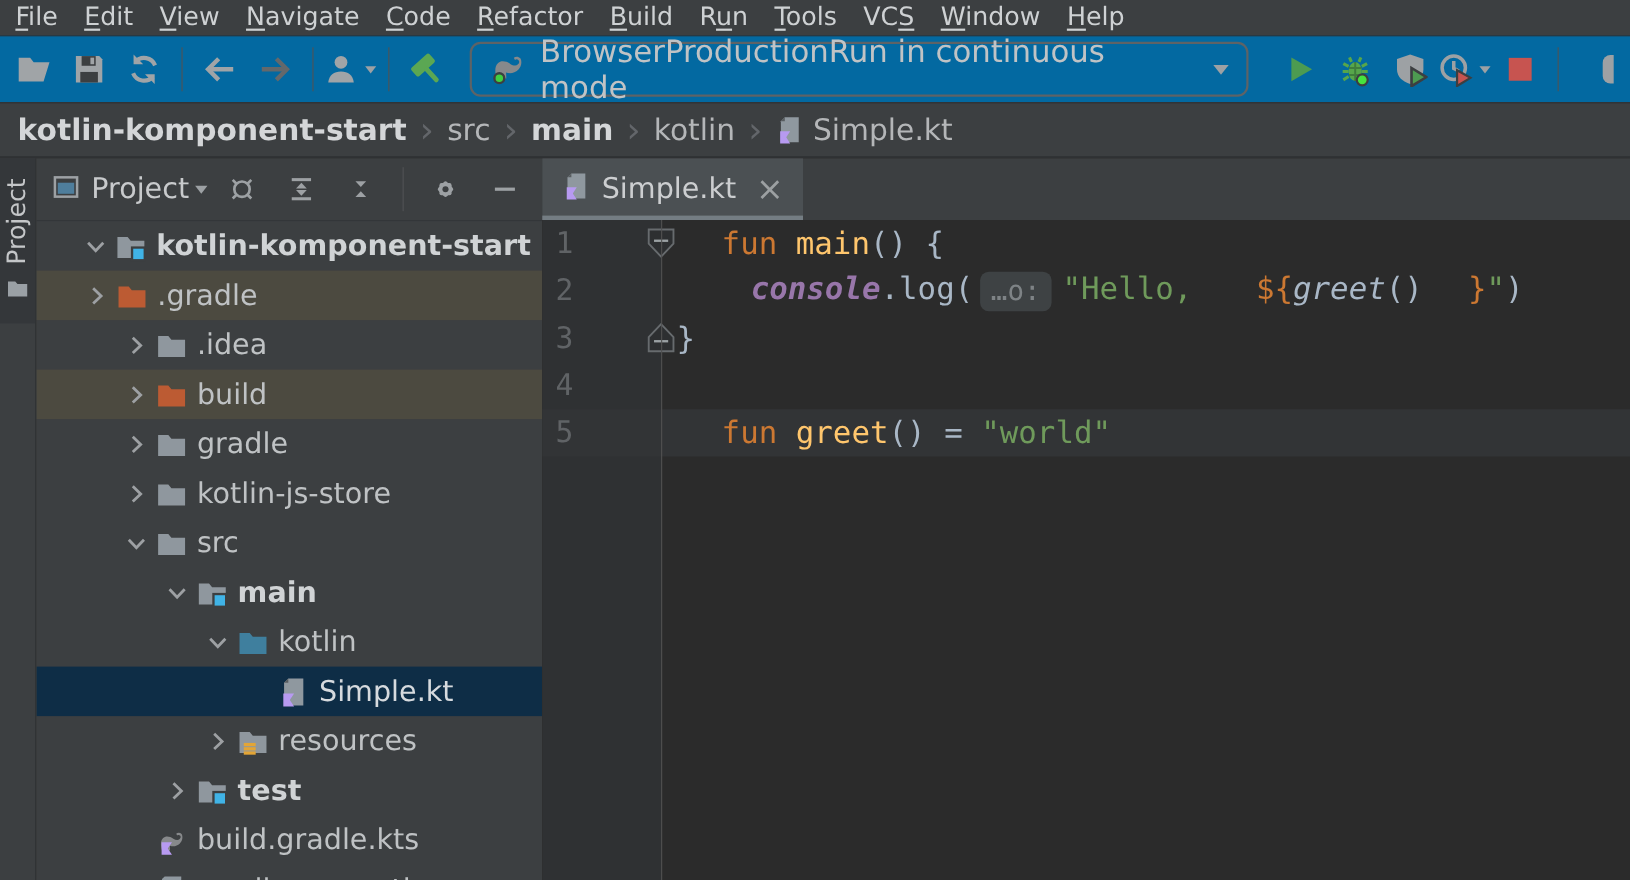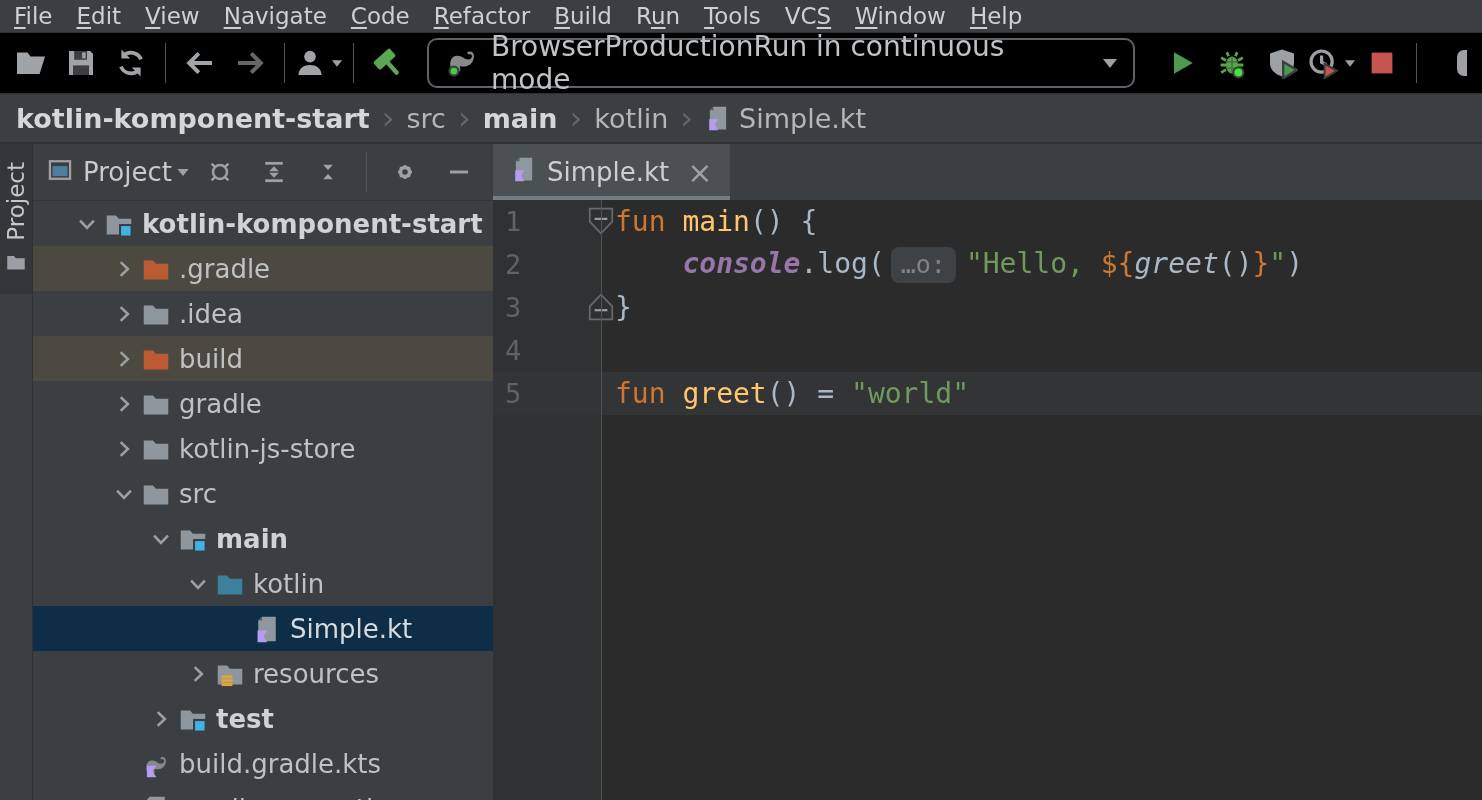--- a/index.html
+++ b/index.html
@@ -1,20 +1,20 @@
 <!DOCTYPE html>
 <html><head>
 <meta charset="utf-8">
 <style>
   html,body{margin:0;padding:0;background:#2b2b2b;}
   body{width:1482px;height:800px;overflow:hidden;font-family:"DejaVu Sans",sans-serif;color:#bbbdbf;position:relative;}
   .menubar{height:32px;background:#3c3f41;display:flex;align-items:center;padding-left:2px;}
   .menu-item{font-size:23px;color:#ced1d3;padding:0 12px;line-height:32px;background:none;border:none;font-family:inherit;cursor:default;}
   .menu-item u{text-decoration:underline;text-underline-offset:3px;}
-  .toolbar{height:60px;background:#000000;border-top:1px solid #2e3133;display:flex;align-items:center;padding:0 6px;}
+  .toolbar{height:60px;background:#0369a1;border-top:1px solid #2e3133;display:flex;align-items:center;padding:0 6px;}
   .tgroup{display:flex;align-items:center;}
   .icon-btn{background:none;border:none;padding:0;width:50px;height:48px;display:flex;align-items:center;justify-content:center;gap:4px;cursor:default;}
   .tsep{width:1px;height:40px;background:#515355;margin:0 9px;}
   .runcfg{height:46px;border:2px solid #5e6366;border-radius:10px;display:flex;align-items:center;gap:12px;padding:0 16px;margin:0 22px 0 14px;font-size:28px;color:#c0c3c5;}
   .breadcrumbs{height:48px;background:#3c3f41;border-top:1px solid #2e3133;border-bottom:2px solid #2f3133;display:flex;align-items:center;padding-left:16px;font-size:27px;color:#b4b6b8;}
   .crumb{display:flex;align-items:center;gap:8px;}
   .crumb.bold{font-weight:bold;color:#d4d6d8;}
   .bsep{color:#63666a;font-size:32px;margin:0 12px;line-height:48px;}
   .main{display:flex;height:658px;}
   .stripe{width:32px;background:#3c3f41;border-right:1px solid #2e3133;flex:0 0 32px;}
@@ -40,21 +40,21 @@
   .tab .close{color:#9ca0a2;font-size:30px;margin-left:8px;}
   .code-area{flex:1;position:relative;font-family:"DejaVu Sans Mono",monospace;font-size:28px;}
   .gutter-bg{position:absolute;left:0;top:0;bottom:0;width:108px;background:#2f3133;z-index:0;}
   .gutter-line{position:absolute;left:108px;top:0;bottom:0;width:1px;background:#515151;z-index:2;}
   .crow{height:43px;display:flex;align-items:center;position:relative;z-index:1;}
   .crow.current{background:#323436;}
   .cnum{flex:0 0 52px;padding-left:12px;color:#606366;font-size:27px;}
   .cfold{flex:0 0 44px;}
   .ctext{padding-left:14px;white-space:pre;}
   .ctext span{white-space:pre;}
-  .tk-kw{color:#cc7832;}
+  .tk-kw{color:#cc7832;margin-left:41px;}
   .tk-fn{color:#ffc66d;}
   .tk-pl{color:#a9b7c6;}
   .tk-str{color:#6f9a5b;}
   .tk-field{color:#9876aa;font-style:italic;font-weight:bold;}
   .tk-it{color:#a9b7c6;font-style:italic;}
   .tk-hint{display:inline-block;background:#3e4244;color:#7e8386;border-radius:8px;padding:0 10px;margin:0 10px 0 6px;font-size:25px;line-height:36px;height:36px;vertical-align:middle;font-family:"DejaVu Sans Mono",monospace;}
   .fold{position:absolute;left:94px;top:6px;z-index:3;}
   .ic{display:inline-flex;line-height:0;}
   .caret{width:0;height:0;border-left:9px solid transparent;border-right:9px solid transparent;border-top:11px solid #9da1a4;display:inline-block;}
   .caret.sm{border-left-width:7px;border-right-width:7px;border-top-width:9px;}
@@ -337,21 +337,21 @@
             </span>
           </span>
           <span class="ic">
             <svg viewBox="0 0 16 16" width="28" height="28">
               <path fill="#8f979e" d="M1 3.1h5.3l1.6 1.9H15V14H1z"></path>
               <rect x="8.6" y="8.6" width="6.6" height="6.6" fill="#40b3e6" stroke="#3c3f41" stroke-width="1.2"></rect>
             </svg>
           </span>
           <span class="lbl bold">kotlin-komponent-start</span>
         </div>
-        <div class="trow excluded" style="padding-left: 79px; text-align: right;">
+        <div class="trow excluded" style="padding-left: 43px; text-align: right;">
           <span class="chev">
             <span class="ic">
               <svg viewBox="0 0 16 16" width="24" height="24">
                 <path fill="none" stroke="#9da0a3" stroke-width="1.7" d="M5.8 3.4 10.6 8l-4.8 4.6"></path>
               </svg>
             </span>
           </span>
           <span class="ic">
             <svg viewBox="0 0 16 16" width="28" height="28">
               <path fill="#bc5b33" d="M1 3.1h5.3l1.6 1.9H15V14H1z"></path>

